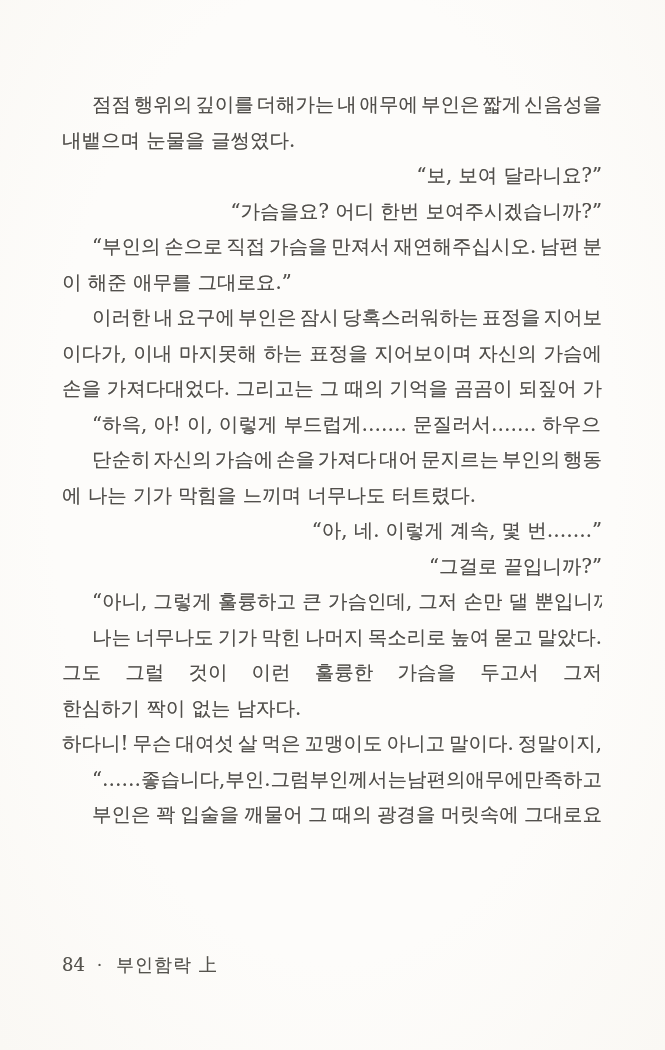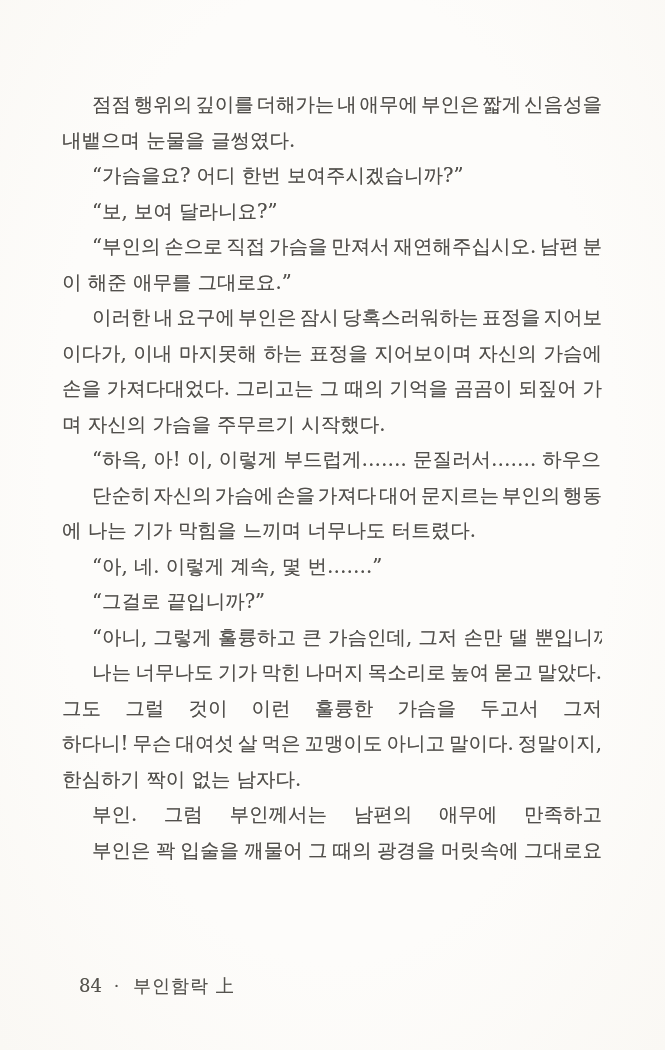--- a/index.html
+++ b/index.html
@@ -28,42 +28,42 @@
     font-size: 19.5px;
     line-height: 35.5px;
     text-shadow: 0 0 0.6px rgba(81, 79, 75, 0.55);
   }
   .paragraph { margin: 0; }
   .line {
     height: 35.5px;
     overflow: hidden;
     white-space: pre;
   }
-  .line.indent { padding-left: 30px; }
+  .line.indent { padding-left: 30px; text-align: right; }
   .line.fill {
     display: flex;
     justify-content: space-between;
     white-space: nowrap;
   }
   .footer {
     position: absolute;
-    left: 79px;
+    left: 62px;
     top: 951px;
     display: flex;
     align-items: baseline;
     color: #55534e;
     font-size: 18px;
     line-height: 28px;
     text-shadow: 0 0 0.6px rgba(85, 83, 78, 0.5);
   }
   .footer .sep {
     margin: 0 14px 0 12px;
     font-size: 16px;
   }
-  .footer .title { letter-spacing: 1px; margin-top: 21px; }
+  .footer .title { letter-spacing: 1px; }
 </style>
 </head>
 <body>
 
 <div class="page">
 
   <div class="text-block" id="text-block">
       <div class="paragraph">
         <div class="line indent fill">
           <span>점점</span>
@@ -72,24 +72,24 @@
           <span>더해가는</span>
           <span>내</span>
           <span>애무에</span>
           <span>부인은</span>
           <span>짧게</span>
           <span>신음성을</span>
         </div>
         <div class="line">내뱉으며 눈물을 글썽였다.</div>
       </div>
       <div class="paragraph">
+        <div class="line indent">“보, 보여 달라니요?”</div>
+      </div>
+      <div class="paragraph">
         <div class="line indent">“가슴을요? 어디 한번 보여주시겠습니까?”</div>
-      </div>
-      <div class="paragraph">
-        <div class="line indent">“보, 보여 달라니요?”</div>
       </div>
       <div class="paragraph">
         <div class="line indent fill">
           <span>“부인의</span>
           <span>손으로</span>
           <span>직접</span>
           <span>가슴을</span>
           <span>만져서</span>
           <span>재연해주십시오.</span>
           <span>남편</span>
@@ -122,21 +122,20 @@
           <span>손을</span>
           <span>가져다대었다.</span>
           <span>그리고는</span>
           <span>그</span>
           <span>때의</span>
           <span>기억을</span>
           <span>곰곰이</span>
           <span>되짚어</span>
           <span>가</span>
         </div>
-        <div class="line">며 자신의 가슴을 주무르기 시작했다.</div>
       </div>
       <div class="paragraph">
         <div class="line indent">“하윽, 아! 이, 이렇게 부드럽게……. 문질러서……. 하우으읏.”</div>
       </div>
       <div class="paragraph">
         <div class="line indent fill">
           <span>단순히</span>
           <span>자신의</span>
           <span>가슴에</span>
           <span>손을</span>
@@ -172,35 +171,36 @@
         <div class="line fill">
           <span>그도</span>
           <span>그럴</span>
           <span>것이</span>
           <span>이런</span>
           <span>훌륭한</span>
           <span>가슴을</span>
           <span>두고서</span>
           <span>그저</span>
         </div>
+        <div class="line">한심하기 짝이 없는 남자다.</div>
         <div class="line fill">
           <span>하다니!</span>
           <span>무슨</span>
           <span>대여섯</span>
           <span>살</span>
           <span>먹은</span>
           <span>꼬맹이도</span>
           <span>아니고</span>
           <span>말이다.</span>
           <span>정말이지,</span>
         </div>
-        <div class="line">한심하기 짝이 없는 남자다.</div>
-      </div>
-      <div class="paragraph">
-        <div class="line indent fill">
+      </div>
+      <div class="paragraph">
+        <div class="line indent fill">
+          <span>“……좋습니다,</span>
           <span>부인.</span>
           <span>그럼</span>
           <span>부인께서는</span>
           <span>남편의</span>
           <span>애무에</span>
           <span>만족하고</span>
         </div>
       </div>
       <div class="paragraph">
         <div class="line indent fill">

